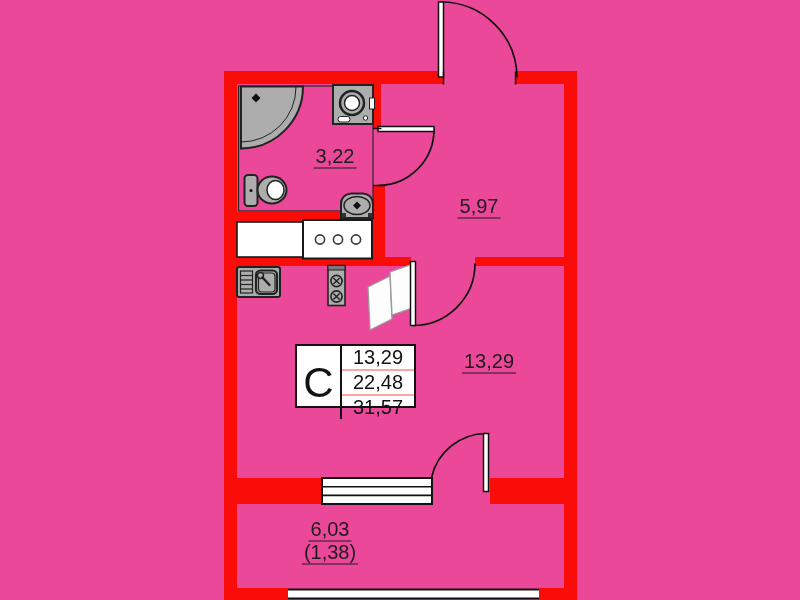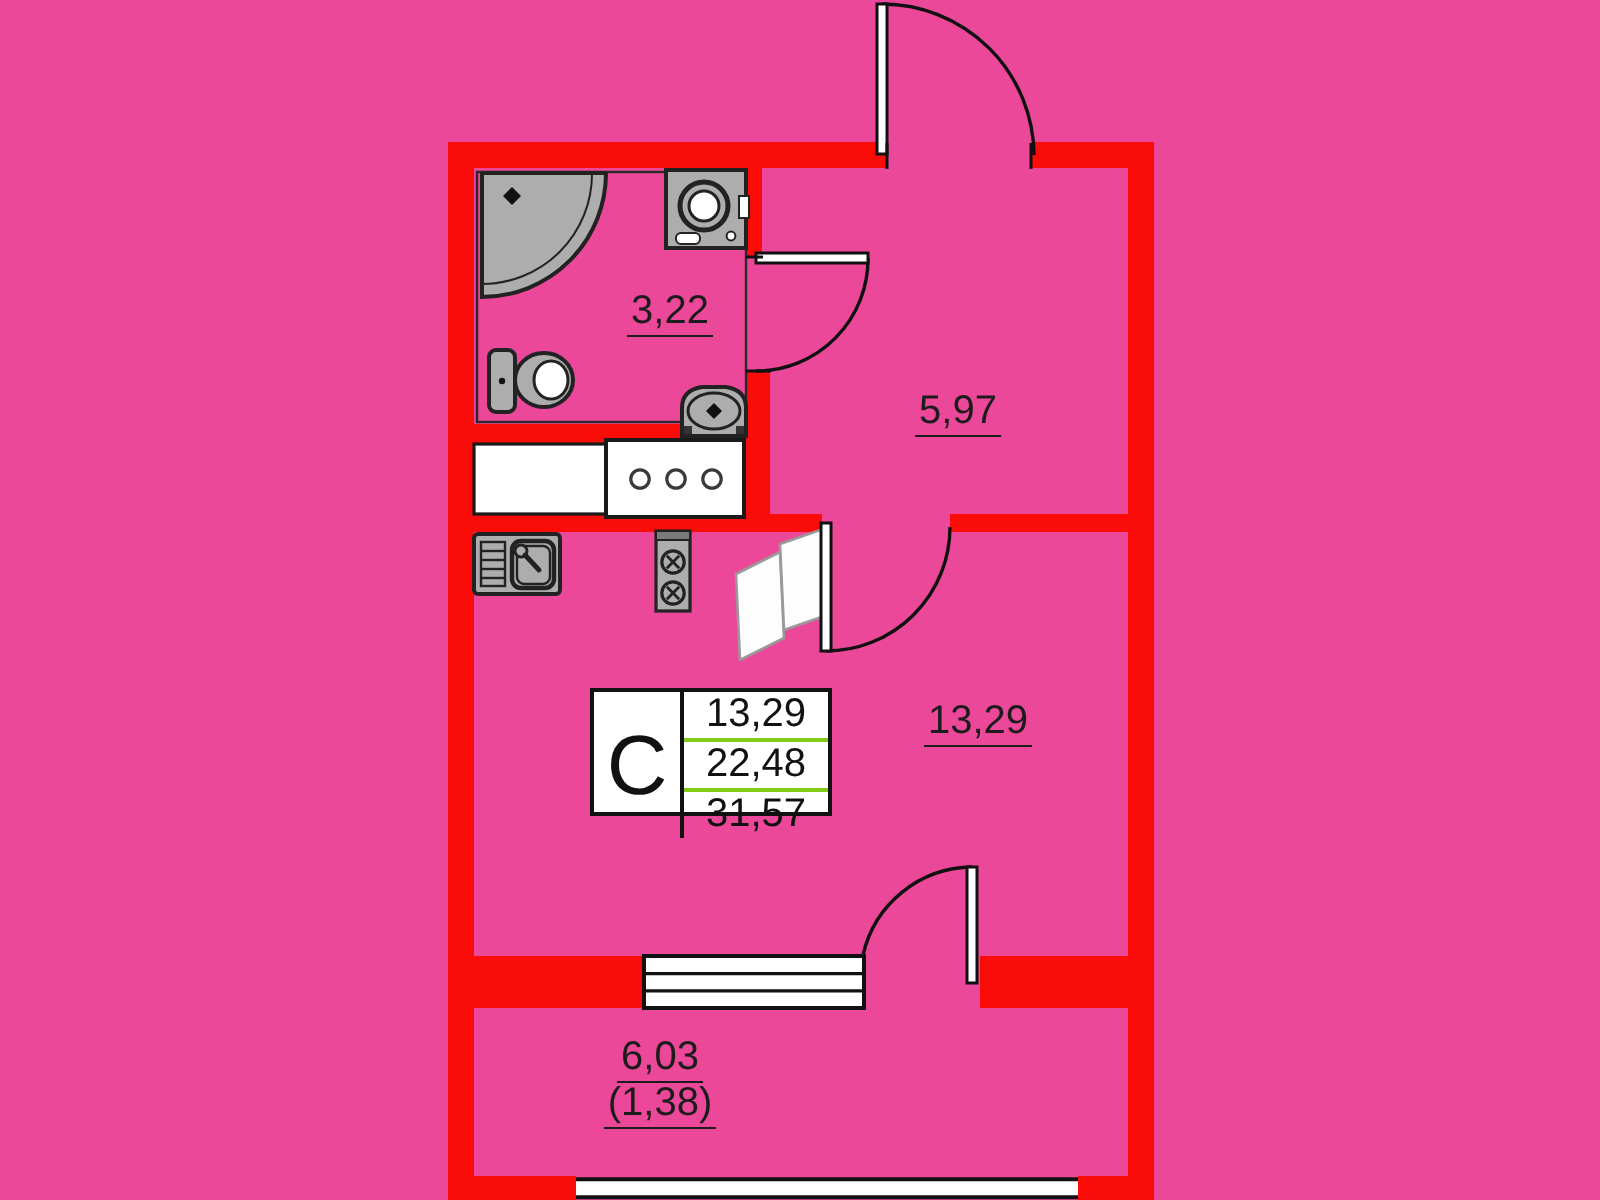--- a/index.html
+++ b/index.html
@@ -20,21 +20,21 @@
     background:#ffffff;border:2px solid #111;box-sizing:border-box;
     display:grid;grid-template-columns:45px 1fr;grid-template-rows:1fr 1fr 1fr;
   }
   .area-table .letter{
     grid-row:1 / span 3;grid-column:1;border-right:2px solid #111;
     display:flex;align-items:center;justify-content:center;
     font-size:42px;line-height:1;color:#111;
   }
   .area-table .num{
     grid-column:2;display:flex;align-items:center;justify-content:center;
-    font-size:20px;color:#111;border-top:2px solid #84cc16;box-sizing:border-box;
+    font-size:20px;color:#111;border-top:2px solid #fca5a5;box-sizing:border-box;
   }
   .area-table .num.first{border-top:none;}
 </style>
 </head>
 <body>
 
 <div class="stage">
 
   <div class="wall" style="left:224px;top:71px;width:219px;height:13px;"></div>
   <div class="wall" style="left:516px;top:71px;width:61px;height:13px;"></div>

